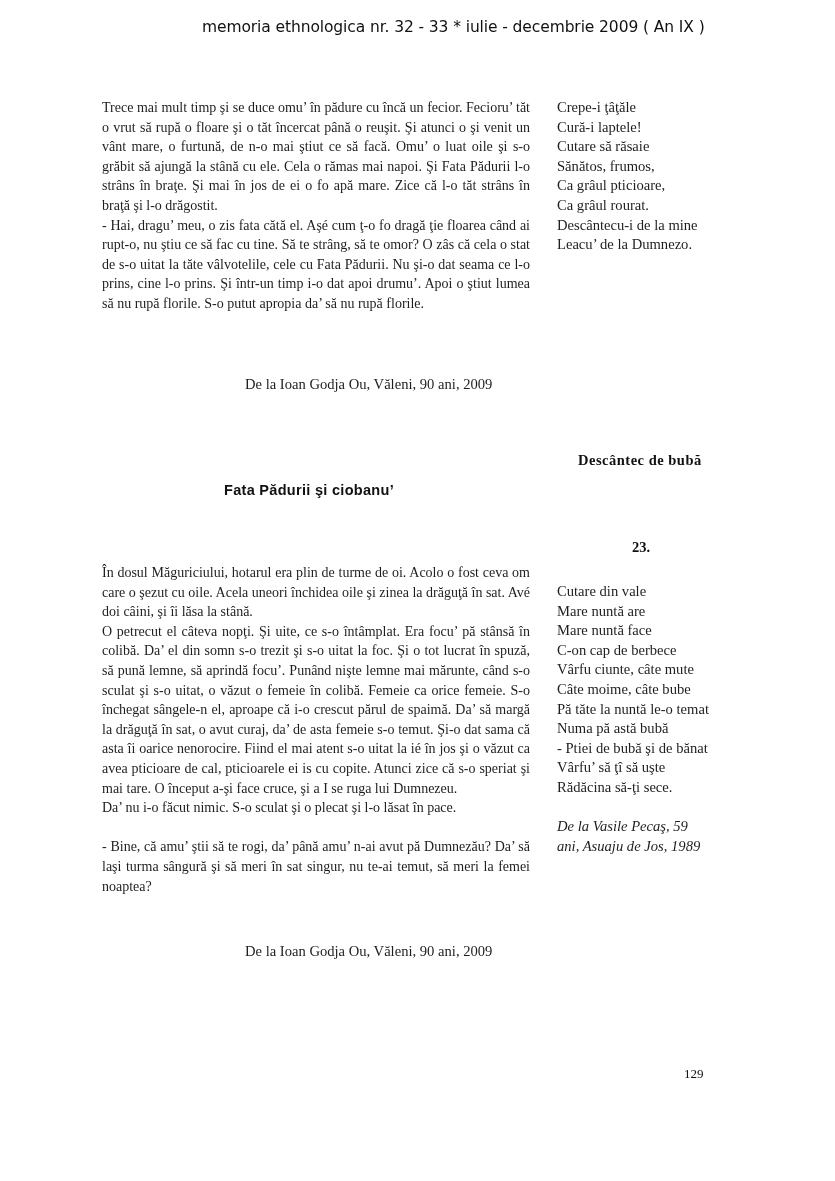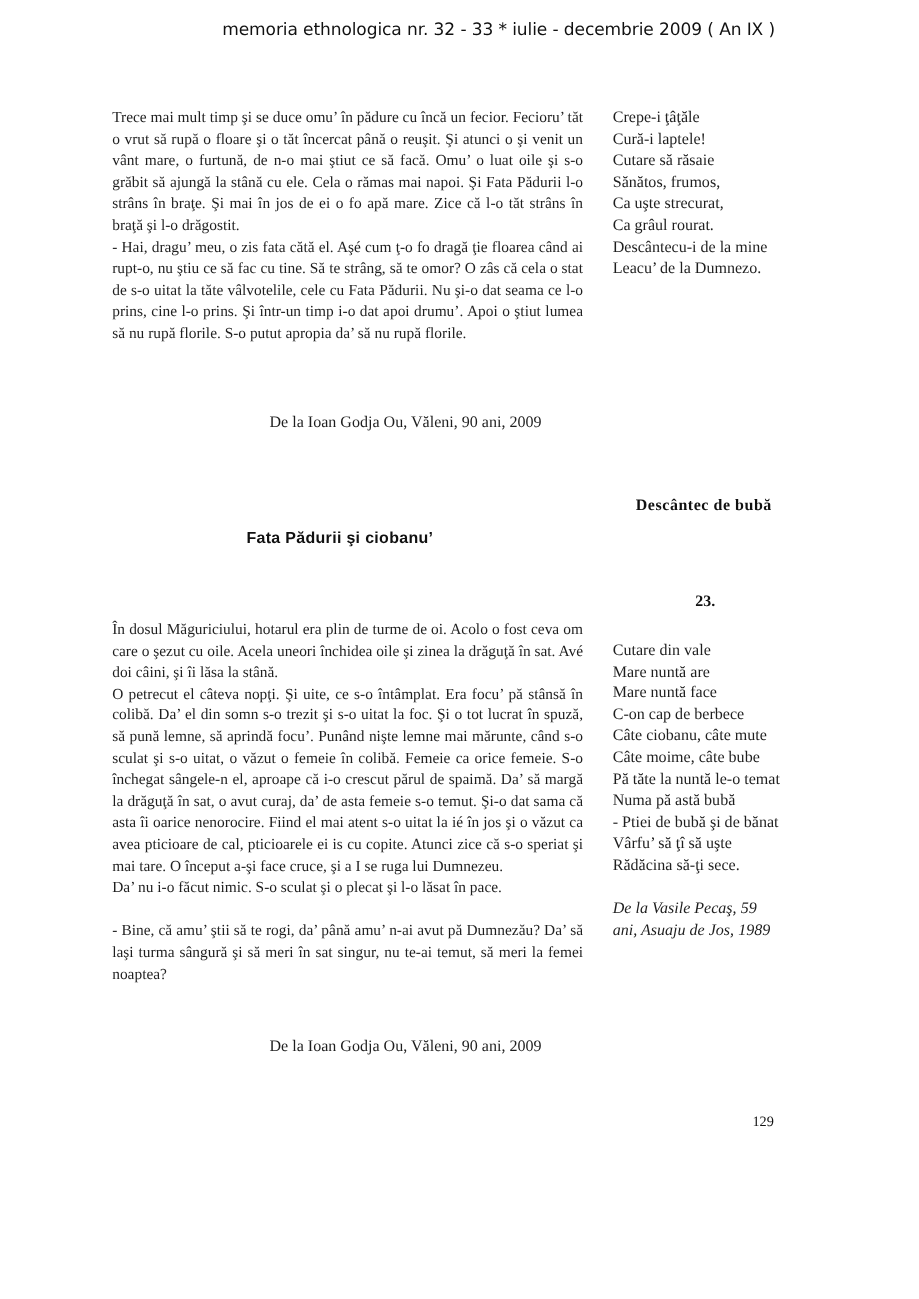--- a/index.html
+++ b/index.html
@@ -33,41 +33,41 @@
     .title-serif {
       position: absolute; left: 578px; top: 452px;
       font-family: "Liberation Serif", serif; font-weight: bold; font-size: 14.5px; color: #111;
       letter-spacing: 0.5px; white-space: nowrap;
     }
     .number {
       position: absolute; left: 632px; top: 539px;
       font-family: "Liberation Serif", serif; font-weight: bold; font-size: 14.5px; color: #111;
     }
     .page-num {
-      position: absolute; left: 684px; top: 1012px;
+      position: absolute; left: 684px; top: 1066px;
       font-family: "Liberation Serif", serif; font-size: 13px; color: #111;
     }
   </style>
 </head>
 <body>
 
 <div class="header">memoria ethnologica nr. 32 - 33 * iulie - decembrie 2009 ( An IX )</div>
 
 <div class="prose" style="top:98px;">
   <p>Trece mai mult timp şi se duce omu’ în pădure cu încă un fecior. Fecioru’ tăt o vrut să rupă o floare şi o tăt încercat până o reuşit. Şi atunci o şi venit un vânt mare, o furtună, de n-o mai ştiut ce să facă. Omu’ o luat oile şi s-o grăbit să ajungă la stână cu ele. Cela o rămas mai napoi. Şi Fata Pădurii l-o strâns în braţe. Şi mai în jos de ei o fo apă mare. Zice că l-o tăt strâns în braţă şi l-o drăgostit.</p>
   <p>- Hai, dragu’ meu, o zis fata cătă el. Aşé cum ţ-o fo dragă ţie floarea când ai rupt-o, nu ştiu ce să fac cu tine. Să te strâng, să te omor? O zâs că cela o stat de s-o uitat la tăte vâlvotelile, cele cu Fata Pădurii. Nu şi-o dat seama ce l-o prins, cine l-o prins. Şi într-un timp i-o dat apoi drumu’. Apoi o ştiut lumea să nu rupă florile. S-o putut apropia da’ să nu rupă florile.</p>
 </div>
 <div class="credit" style="top:376px;">De la Ioan Godja Ou,  Văleni, 90 ani, 2009</div>
 
 <div class="poem" style="top:98px;">
   <span class="line">Crepe-i ţâţăle</span>
   <span class="line">Cură-i laptele!</span>
   <span class="line">Cutare să răsaie</span>
   <span class="line">Sănătos, frumos,</span>
-  <span class="line">Ca uşte strecurat,</span>
+  <span class="line">Ca grâul pticioare,</span>
   <span class="line">Ca grâul rourat.</span>
   <span class="line">Descântecu-i de la mine</span>
   <span class="line">Leacu’ de la Dumnezo.</span>
 </div>
 
 <div class="title-sans">Fata Pădurii şi ciobanu’</div>
 <div class="prose" style="top:563px;">
   <p>În dosul Măguriciului, hotarul era plin de turme de oi. Acolo o fost ceva om care o şezut cu oile. Acela uneori închidea oile şi zinea la drăguţă în sat. Avé doi câini, şi îi lăsa la stână.</p>
   <p>O petrecut el câteva nopţi. Şi uite, ce s-o întâmplat. Era focu’ pă stânsă în colibă. Da’ el din somn s-o trezit şi s-o uitat la foc. Şi o tot lucrat în spuză, să pună lemne, să aprindă focu’. Punând nişte lemne mai mărunte, când s-o sculat şi s-o uitat, o văzut o femeie în colibă. Femeie ca orice femeie. S-o închegat sângele-n el, aproape că i-o crescut părul de spaimă. Da’ să margă la drăguţă în sat, o avut curaj, da’ de asta femeie s-o temut. Şi-o dat sama că asta îi oarice nenorocire. Fiind el mai atent s-o uitat la ié în jos şi o văzut ca avea pticioare de cal, pticioarele ei is cu copite. Atunci zice că s-o speriat şi mai tare. O început a-şi face cruce, şi a I se ruga lui Dumnezeu.</p>
   <p>Da’ nu i-o făcut nimic. S-o sculat şi o plecat şi l-o lăsat în pace.</p>
@@ -75,21 +75,21 @@
 </div>
 <div class="credit" style="top:943px;">De la Ioan Godja Ou,  Văleni, 90 ani, 2009</div>
 
 <div class="title-serif">Descântec de bubă</div>
 <div class="number">23.</div>
 <div class="poem" style="top:582px;">
   <span class="line">Cutare din vale</span>
   <span class="line">Mare nuntă are</span>
   <span class="line">Mare nuntă face</span>
   <span class="line">C-on cap de berbece</span>
-  <span class="line">Câte ciobanu, câte mute</span>
+  <span class="line">Vârfu ciunte, câte mute</span>
   <span class="line">Câte moime, câte bube</span>
   <span class="line">Pă tăte la nuntă le-o temat</span>
   <span class="line">Numa pă astă bubă</span>
   <span class="line">- Ptiei de bubă şi de bănat</span>
   <span class="line">Vârfu’ să ţî să uşte</span>
   <span class="line">Rădăcina să-ţi sece.</span>
   <span class="attrib">
     <span class="line">De la Vasile Pecaş, 59</span>
     <span class="line">ani, Asuaju de Jos, 1989</span>
   </span>

